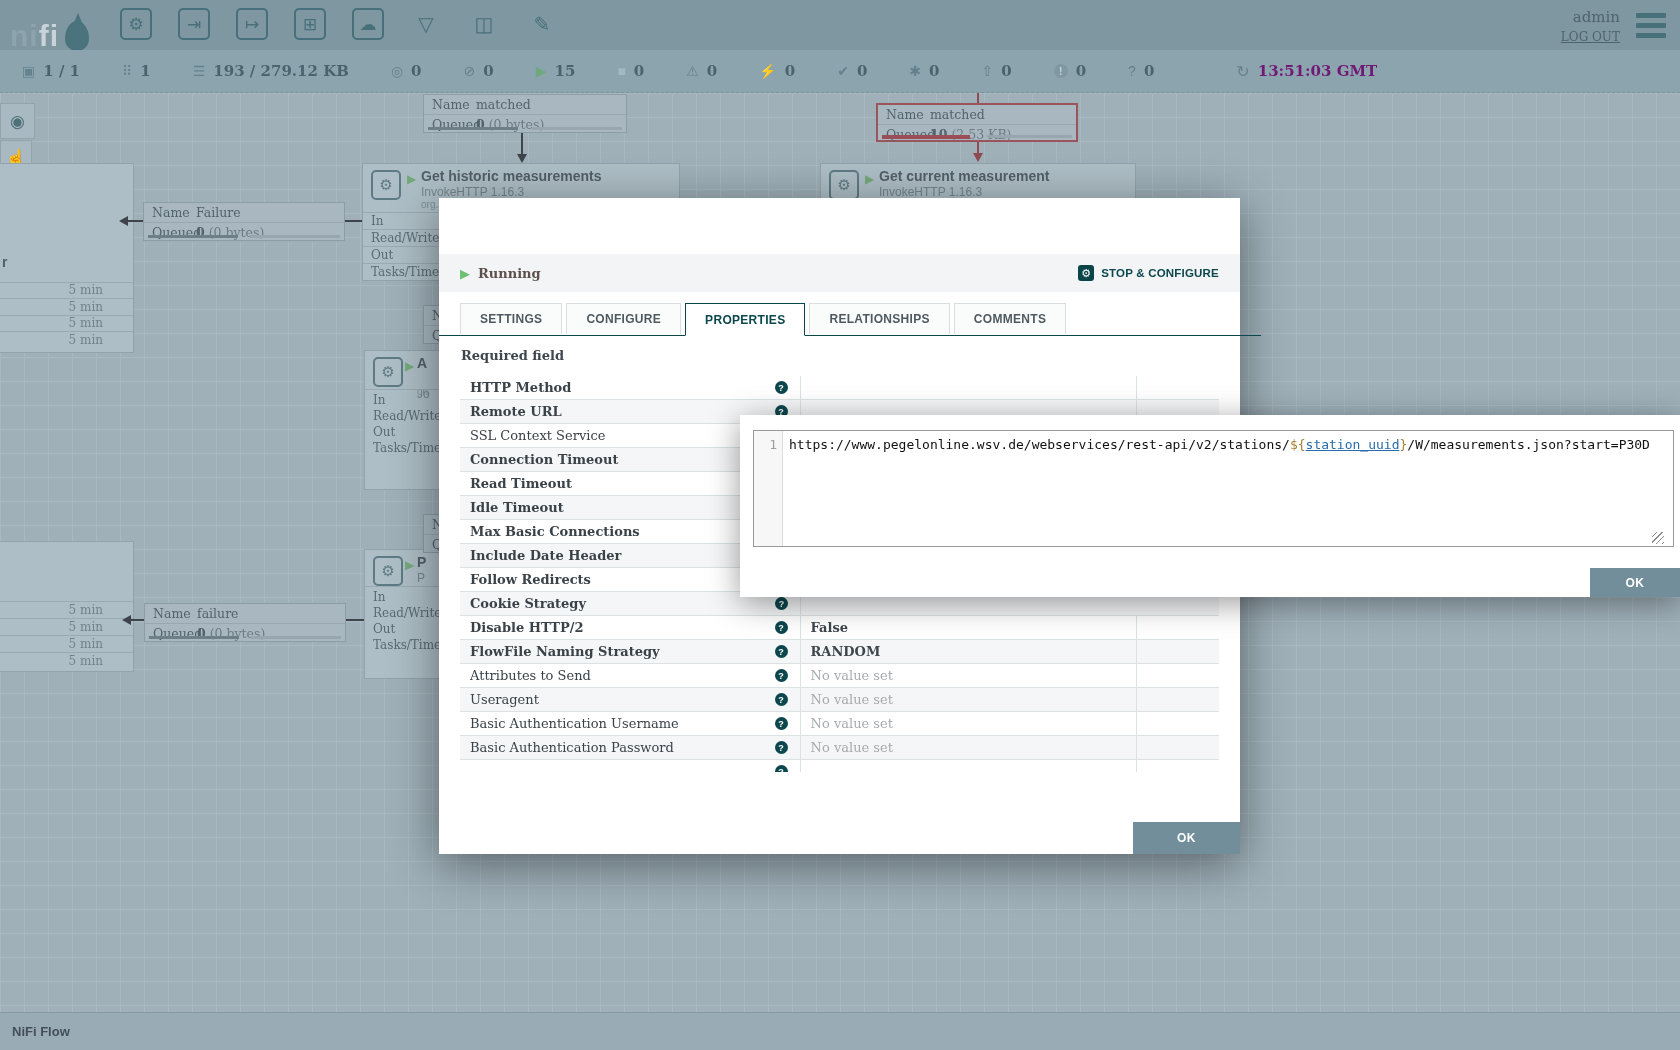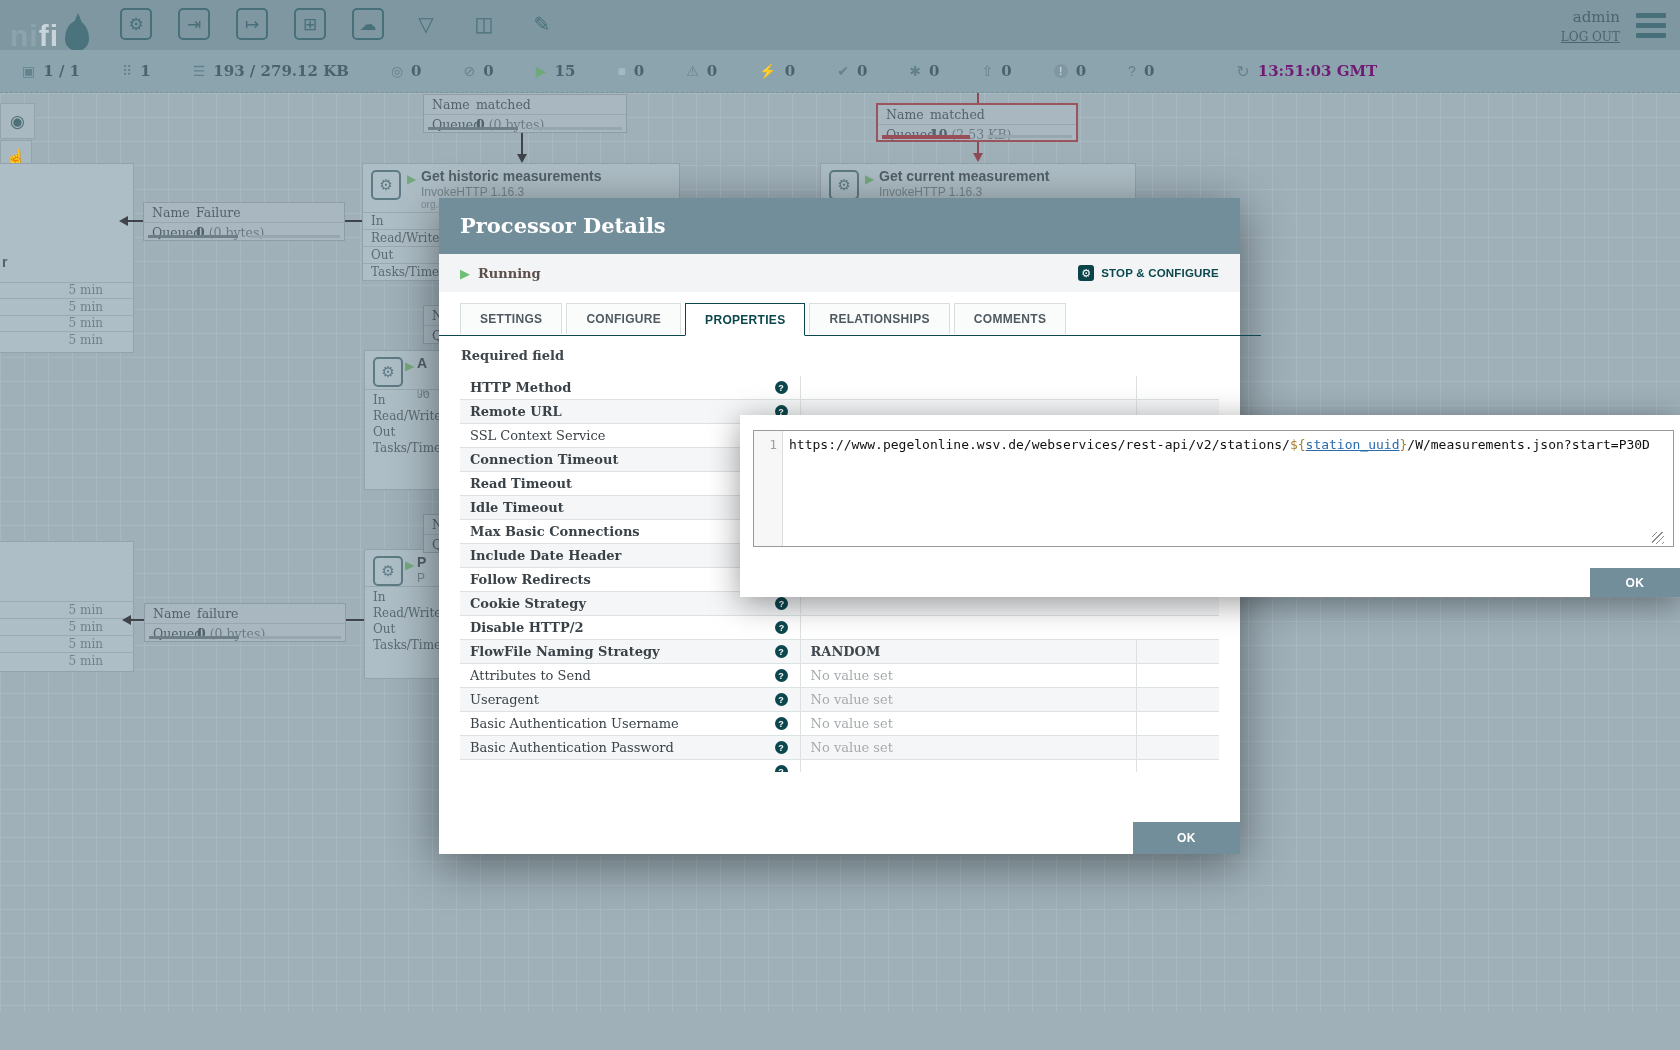--- a/index.html
+++ b/index.html
@@ -353,25 +353,25 @@
     <div class="conn-label" style="left:423px;top:212px;height:39px;">
       <div class="cl-row"><span class="cl-key">Name</span></div>
       <div class="cl-row cl-row2"><span class="cl-key">Queued</span></div>
     </div>
     <div class="conn-label" style="left:423px;top:421px;height:39px;">
       <div class="cl-row"><span class="cl-key">Name</span></div>
       <div class="cl-row cl-row2"><span class="cl-key">Queued</span></div>
     </div>
   </div>
 
+  <div class="abs" id="footer">
+    <span id="breadcrumb">NiFi Flow</span>
+  </div>
 
   <div class="abs" id="dialog">
-    <div id="dlg-header">
-      <div id="dlg-title">Processor Details</div>
-    </div>
     <div id="dlg-status">
       <div id="run-group">
         <span id="run-play">▶</span>
         <span id="run-text">Running</span>
       </div>
       <div id="stopcfg">
         <span class="gearbox">⚙</span>
         <span class="sc-label">STOP &amp; CONFIGURE</span>
       </div>
     </div>
@@ -465,20 +465,21 @@
               <span class="nm">Cookie Strategy</span>
               <span class="help">?</span>
             </div>
             <div class="t-extra"></div>
           </div>
         <div class="t-row req">
             <div class="t-name">
               <span class="nm">Disable HTTP/2</span>
               <span class="help">?</span>
             </div>
+            <div class="t-val">False</div>
             <div class="t-extra"></div>
           </div>
         <div class="t-row req stripe">
             <div class="t-name">
               <span class="nm">FlowFile Naming Strategy</span>
               <span class="help">?</span>
             </div>
             <div class="t-val">RANDOM</div>
             <div class="t-extra"></div>
           </div>

